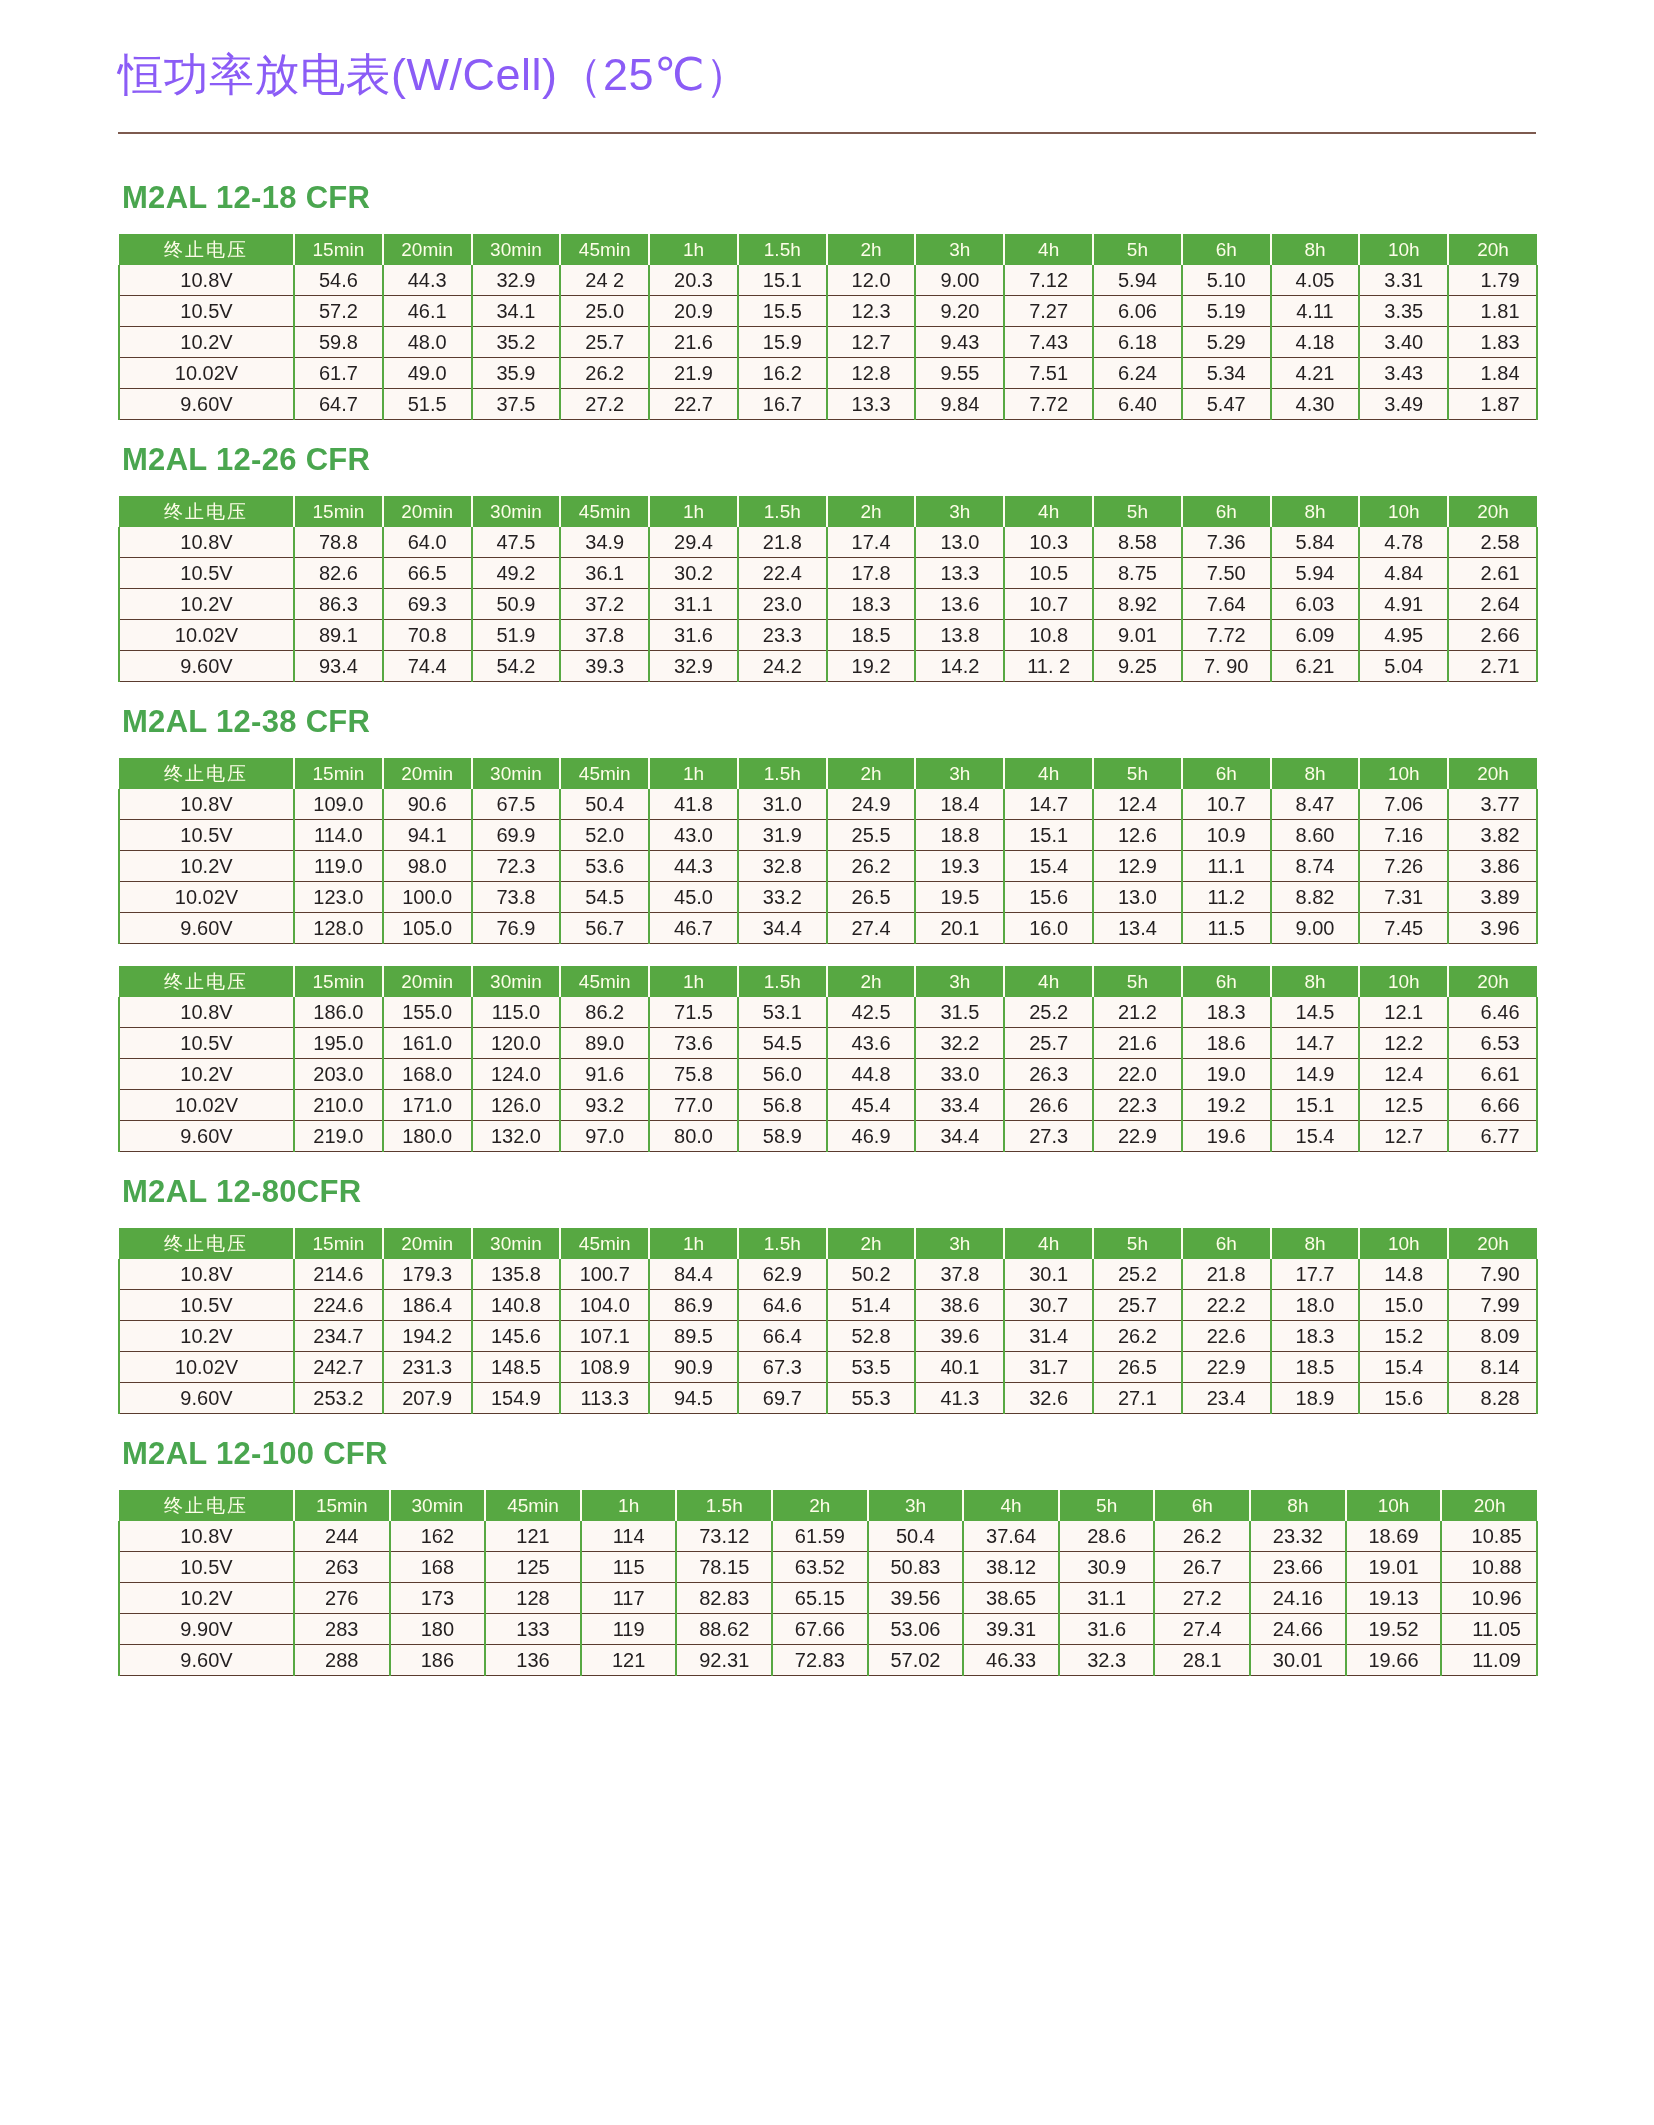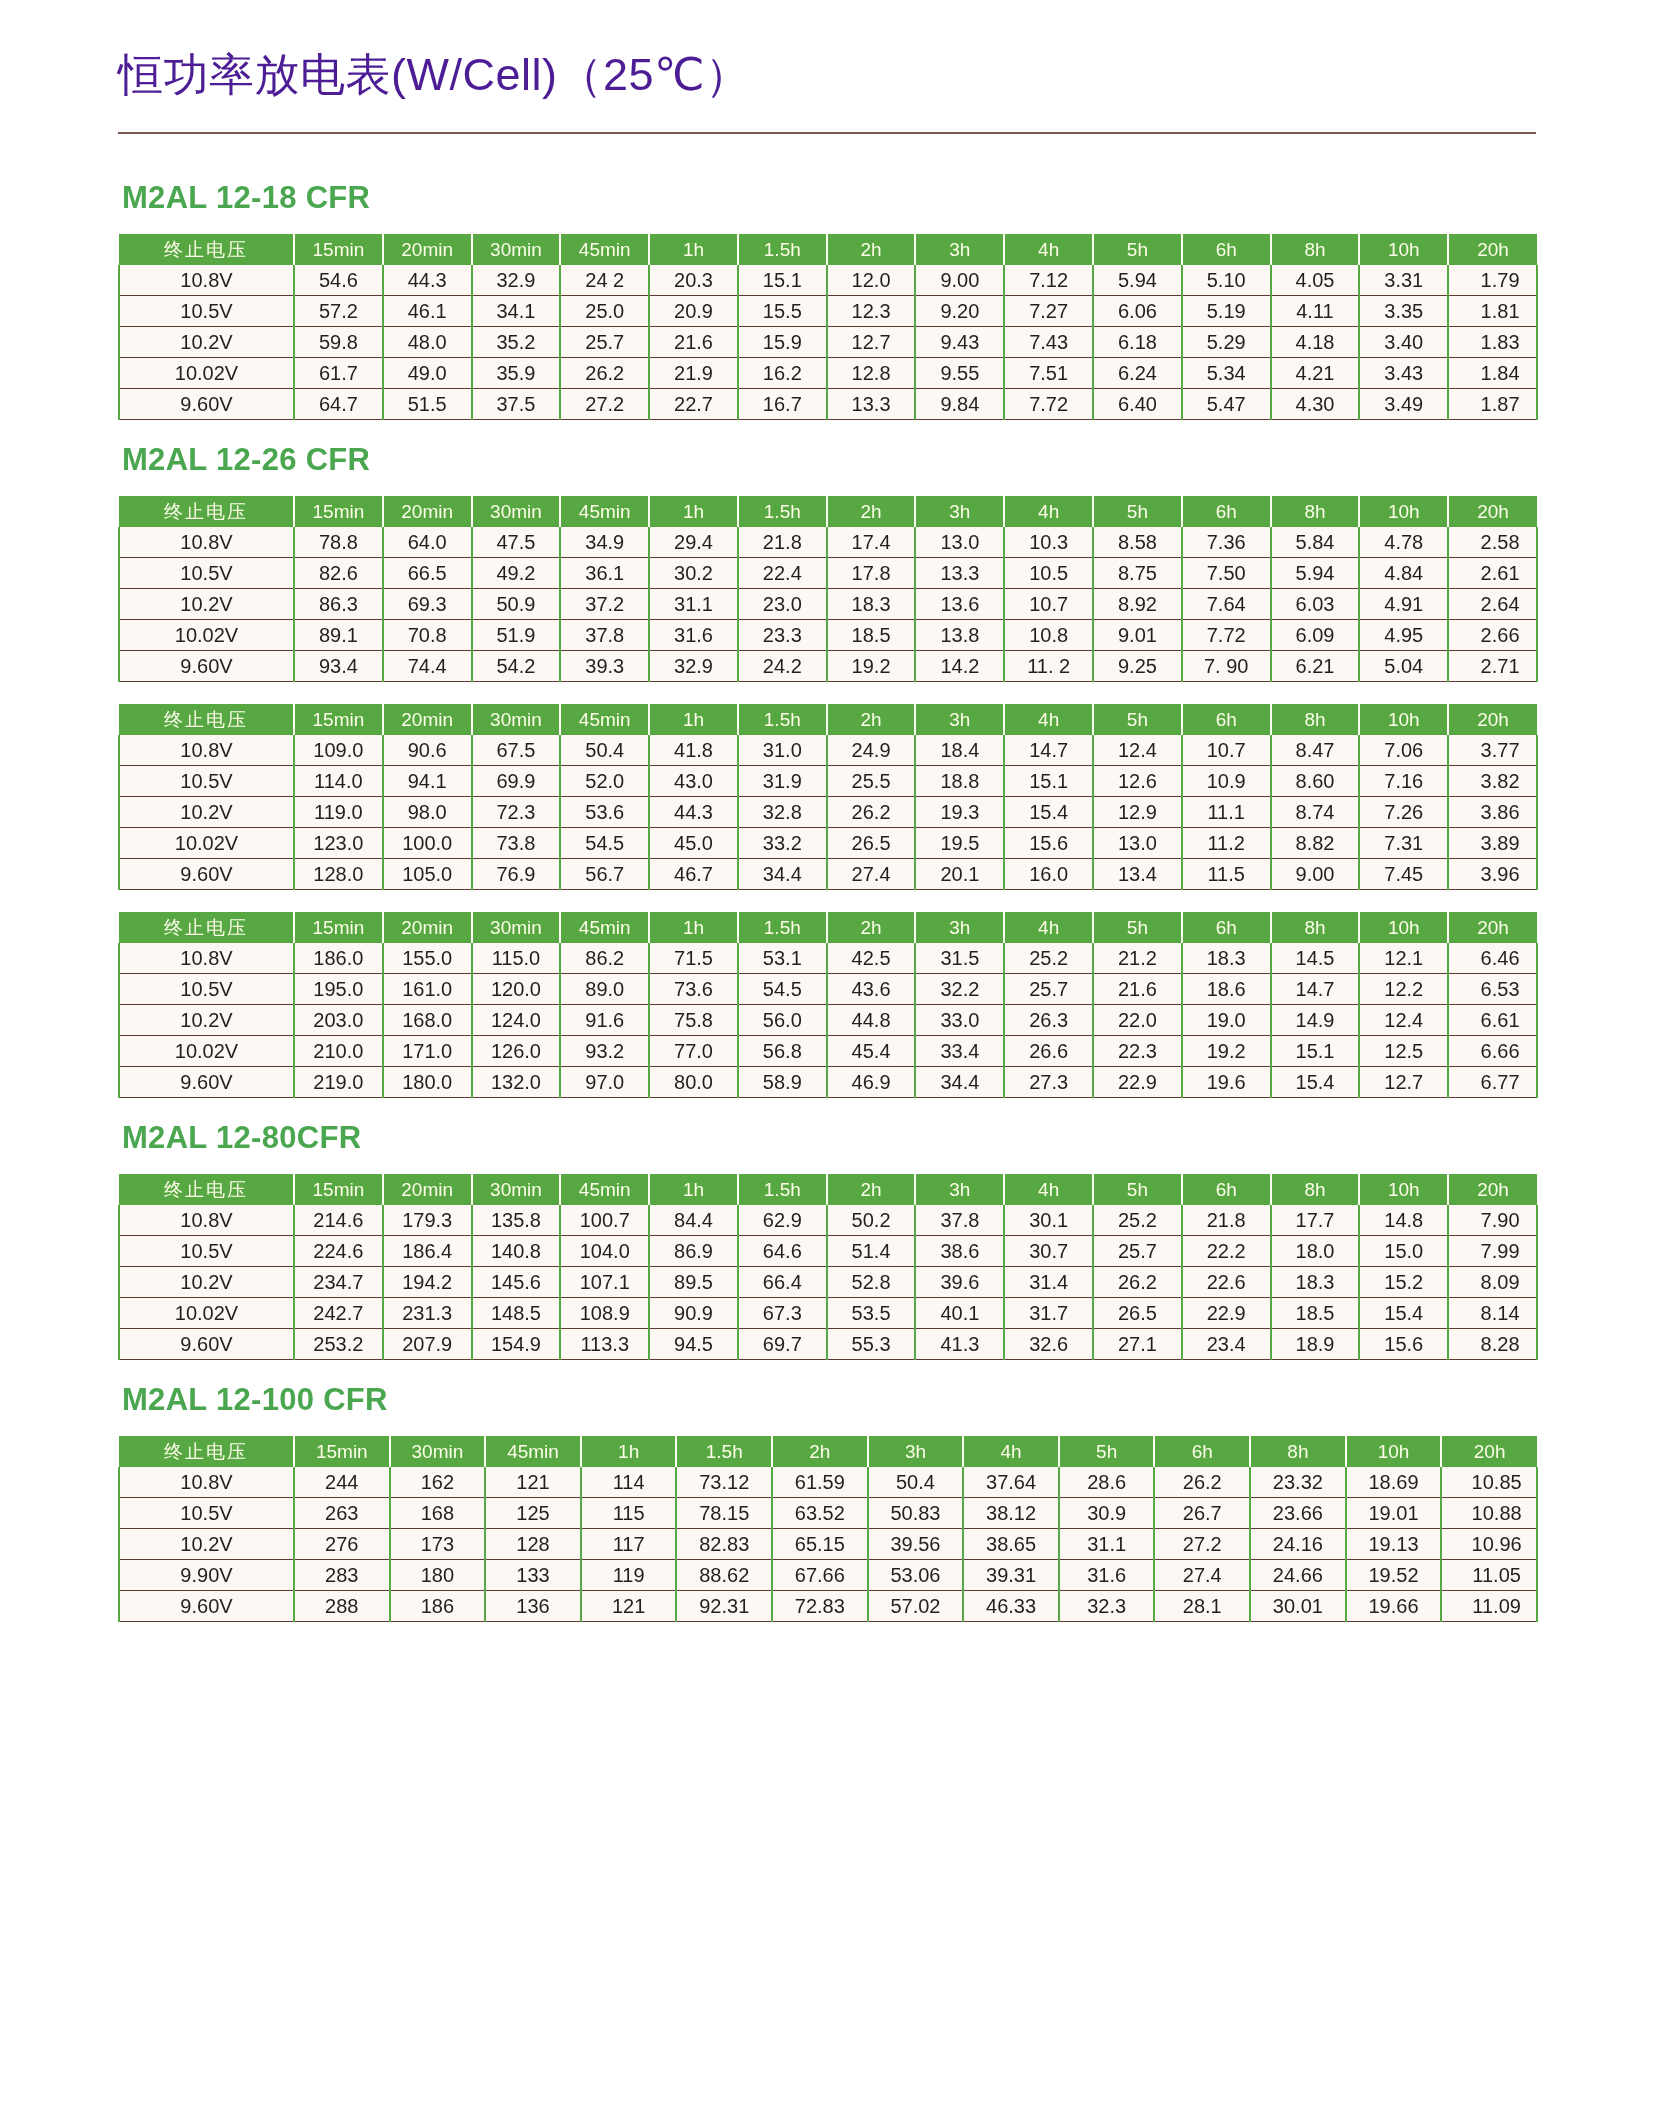--- a/index.html
+++ b/index.html
@@ -24,21 +24,21 @@
     position: relative;
   }
 
   
   .page-header {
     padding: 48px 0 0 118px;
   }
   .page-title {
     font-size: 45px;
     line-height: 1.2;
-    color: #4c1d95;
+    color: #8b5cf6;
     font-weight: 400;
     letter-spacing: 0.5px;
     white-space: nowrap;
     margin: 0;
   }
   .title-rule {
     margin: 30px 118px 0 118px;
     height: 2px;
     background: #7d5a4f;
     width: 1418px;
@@ -386,20 +386,21 @@
                 <td>7. 90</td>
                 <td>6.21</td>
                 <td>5.04</td>
                 <td>2.71</td>
               </tr>
             </tbody>
           </table>
         </div>
       </div>
       <div class="section">
+        <h2 class="section-title">M2AL 12-38 CFR</h2>
         <div class="tablewrap">
           <table class="spec">
             <colgroup>
               <col style="width: 175px;">
               <col style="width: 88.7857px;">
               <col style="width: 88.7857px;">
               <col style="width: 88.7857px;">
               <col style="width: 88.7857px;">
               <col style="width: 88.7857px;">
               <col style="width: 88.7857px;">

